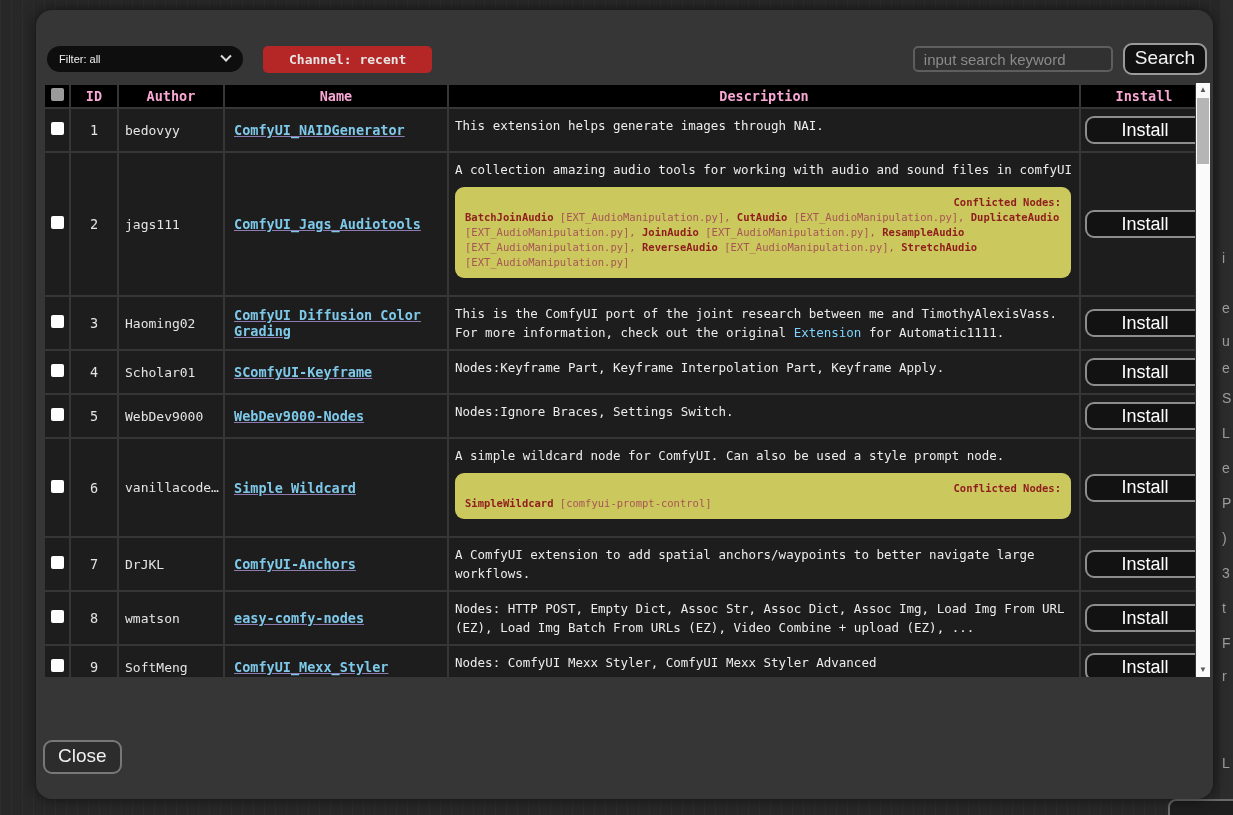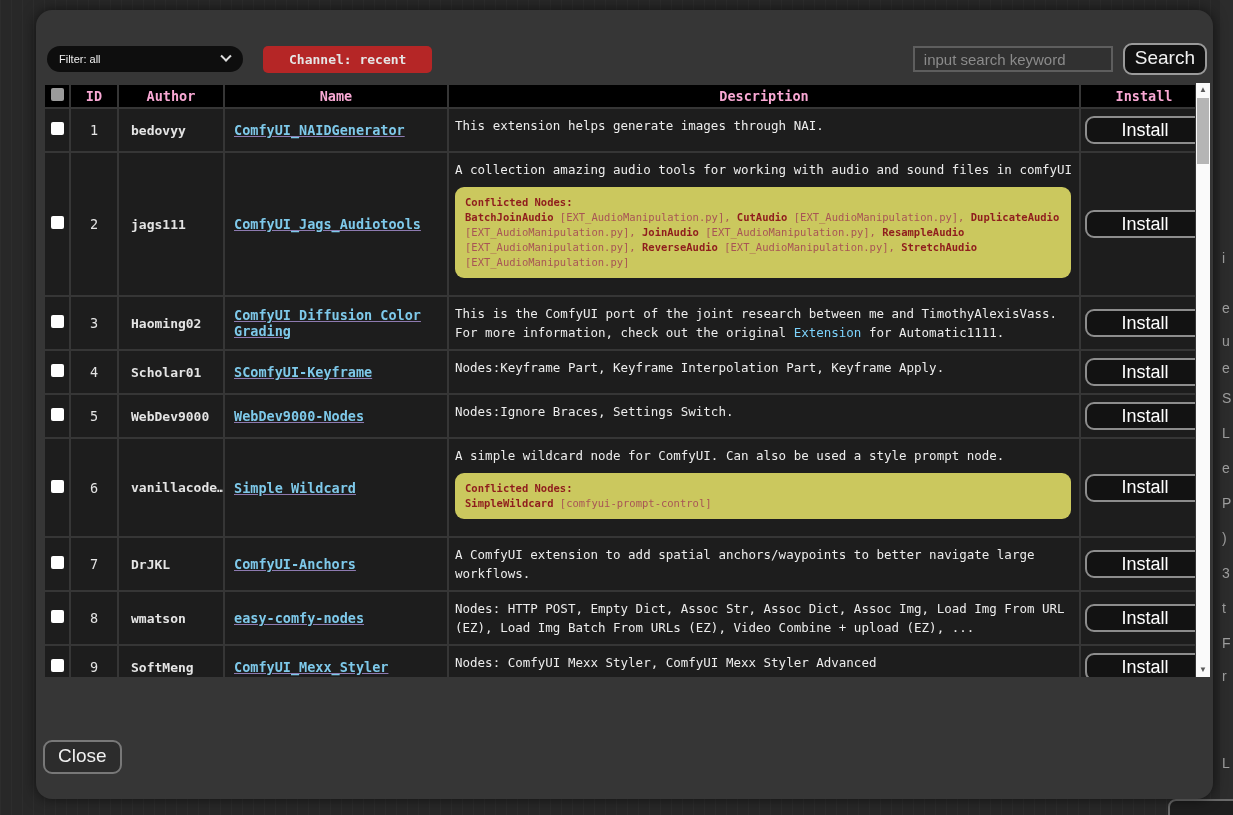--- a/index.html
+++ b/index.html
@@ -31,57 +31,57 @@
     justify-content:space-between; padding:0 13px 0 12px; cursor:pointer;
   }
   .chevron { width:8px; height:8px; border-right:2px solid #ddd; border-bottom:2px solid #ddd; transform:rotate(45deg) translate(-2px,-2px); }
   .channel-badge {
     margin-left:20px; background:#b52626; color:#e5e5e5;
     font:bold 13px "DejaVu Sans Mono", monospace;
     padding:6px 26px; border-radius:5px;
   }
   .search-input {
     margin-left:auto; width:200px; height:26px; background:#313131;
-    border:2px solid #5e5e5e; border-radius:0; color:#ccc;
+    border:2px solid #5e5e5e; border-radius:5px; color:#ccc;
     padding:1px 9px; font-size:15px; font-family:"Liberation Sans",sans-serif; outline:none;
   }
   .search-input::placeholder { color:#8b8b8b; }
   .search-btn {
     margin-left:10px; background:#111; border:2px solid #9a9a9a; border-radius:9px;
     color:#f2f2f2; font-size:19px; padding:2px 10px 4px 10px; cursor:pointer;
     font-family:"Liberation Sans",sans-serif;
   }
 
   
   .table-wrap { position:absolute; left:7px; top:73px; display:flex; align-items:flex-start; }
   .tbl-clip { width:1152px; height:594px; overflow:hidden; }
   table { border-collapse:separate; border-spacing:2px; width:1152px; table-layout:fixed; }
   th { background:#000; color:#f9a8d4; font:bold 13.5px "DejaVu Sans Mono", monospace; height:22px; padding:2px 0; }
   td { background:#1d1d1d; color:#e4e4e4; font:13px "DejaVu Sans Mono", monospace; padding:7px 4px; vertical-align:middle; }
   td.c-check, th.c-check { text-align:center; }
   td.c-id { text-align:center; font-size:13.5px; }
-  td.c-author { padding-left:12px; white-space:nowrap; overflow:hidden;font-weight:bold; }
+  td.c-author { padding-left:6px; white-space:nowrap; overflow:hidden; }
   td.c-name { padding-left:9px;margin-left:8px; }
   td.c-name a { color:#7ec9ea; font-weight:bold; font-size:13.5px; text-decoration:underline; text-decoration-color:#8d7ab0; cursor:pointer; }
   td.c-desc { vertical-align:top; padding:7px 6px; font-size:12.5px; line-height:19px; color:#ececec; }
   .desc-link { color:#7dd3fc; cursor:pointer; }
   td.c-install { text-align:center; }
   .install-btn {
     background:#121212; border:2px solid #8d8d8d; border-radius:9px; color:#fff;
     font-size:18px; font-family:"Liberation Sans",sans-serif;
     width:120px; height:28px; cursor:pointer;
   }
   .cbx { display:inline-block; width:13px; height:13px; border-radius:2px; background:#fff; cursor:pointer; }
   .cbx.hdr { background:#9b9b9b; }
 
   .conflict {
     background:#cbc85e; border-radius:9px; margin:8px 2px 10px 0; padding:8px 10px;
     color:#8f1d1d; font-size:10.5px; line-height:15px;
   }
-  .conflict .ttl { font-weight:bold; display:block; }
+  .conflict .ttl { font-weight:bold; display:block;text-align:right; }
   .conflict b { font-weight:bold; }
   .conflict .file { color:#a85555; font-weight:normal; }
 
   
   .sbar { width:14px; height:594px; background:#fafafa; margin-left:1px; position:relative; }
   .sbar .arr { position:absolute; left:0; width:14px; text-align:center; color:#5a5a5a; font-size:8px; line-height:14px; height:14px; cursor:pointer; }
   .sbar .arr.up { top:0; }
   .sbar .arr.down { bottom:0; }
   .sbar .thumb { position:absolute; left:1px; top:15px; width:12px; height:66px; background:#b5b5b5; cursor:pointer; }
 

